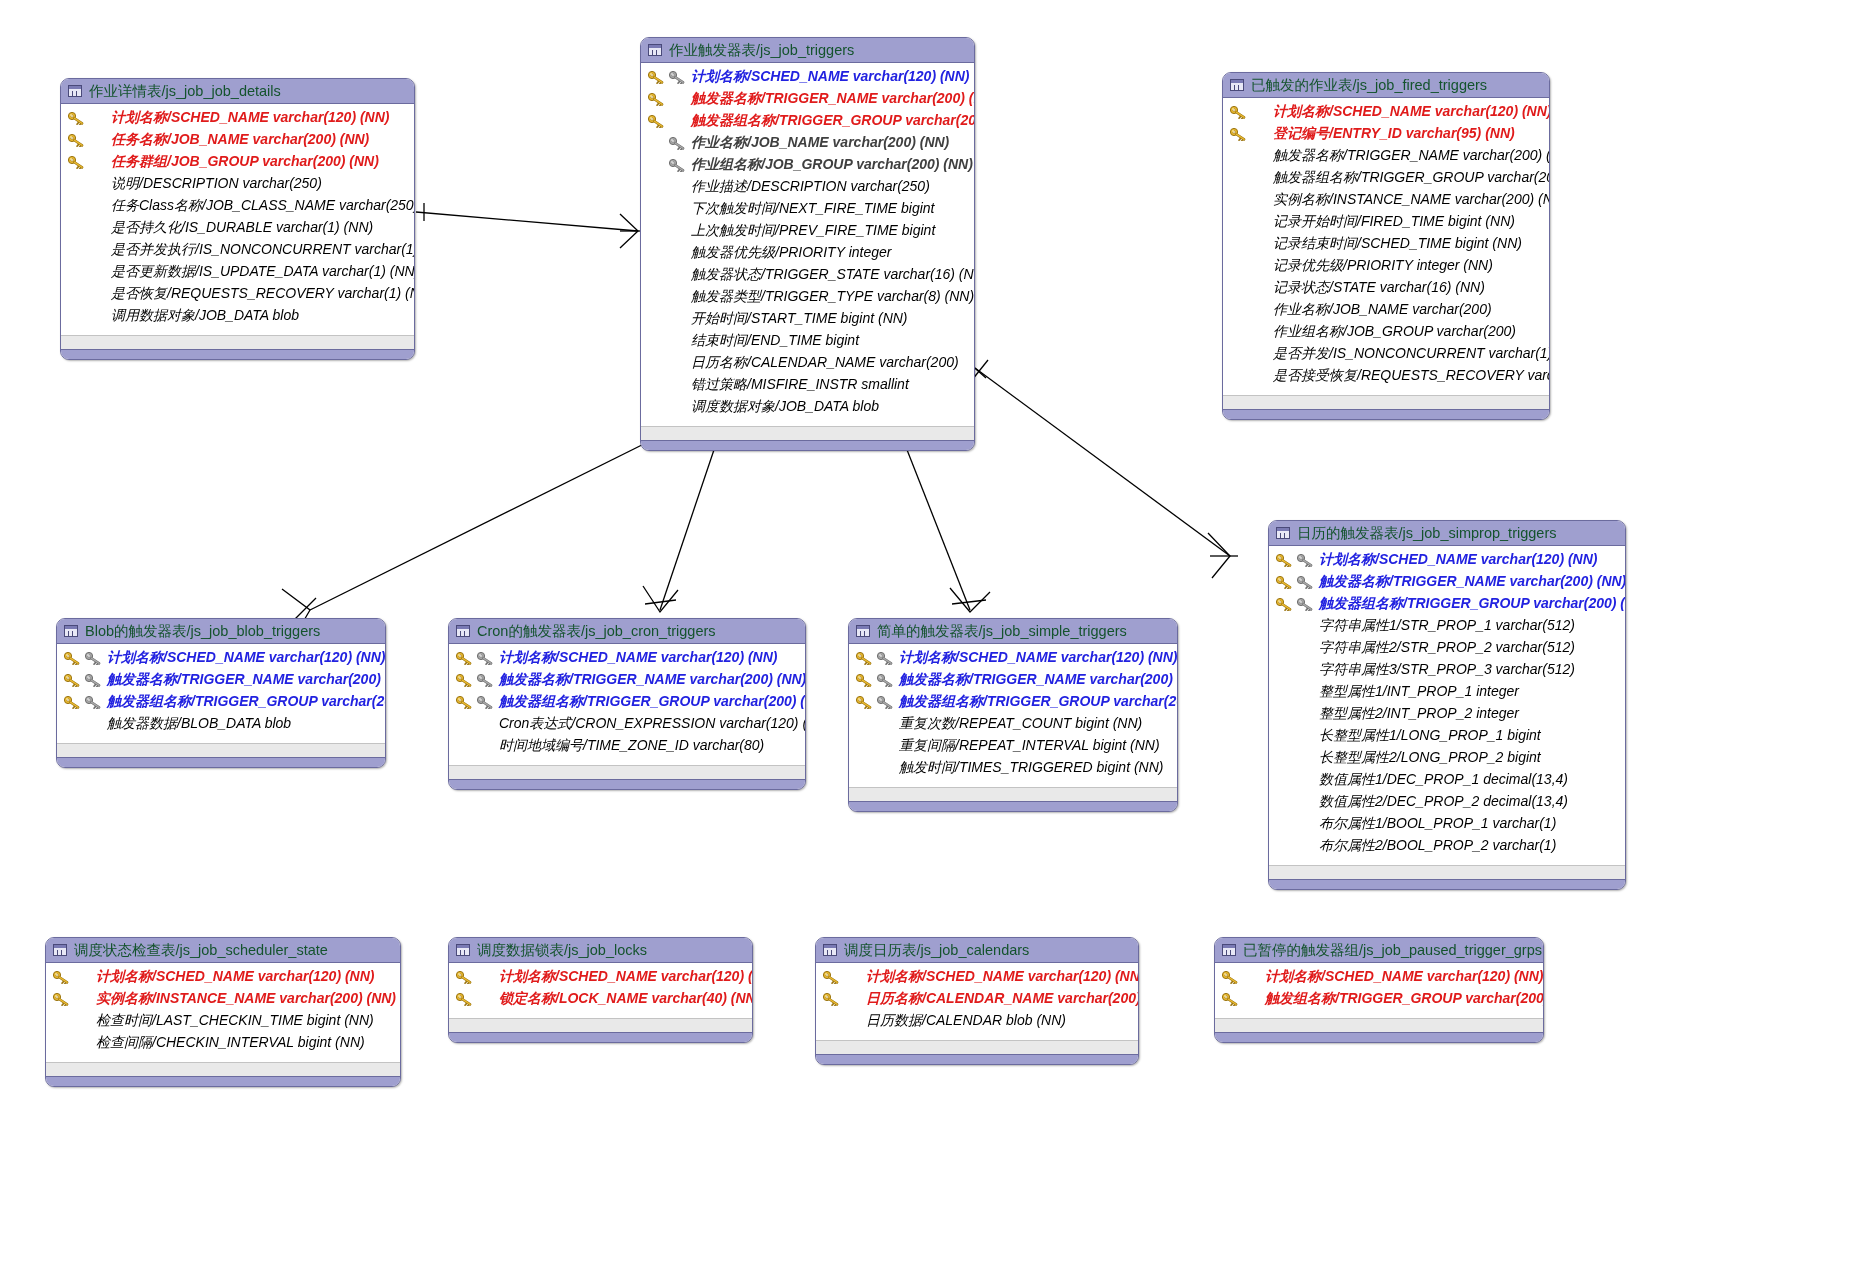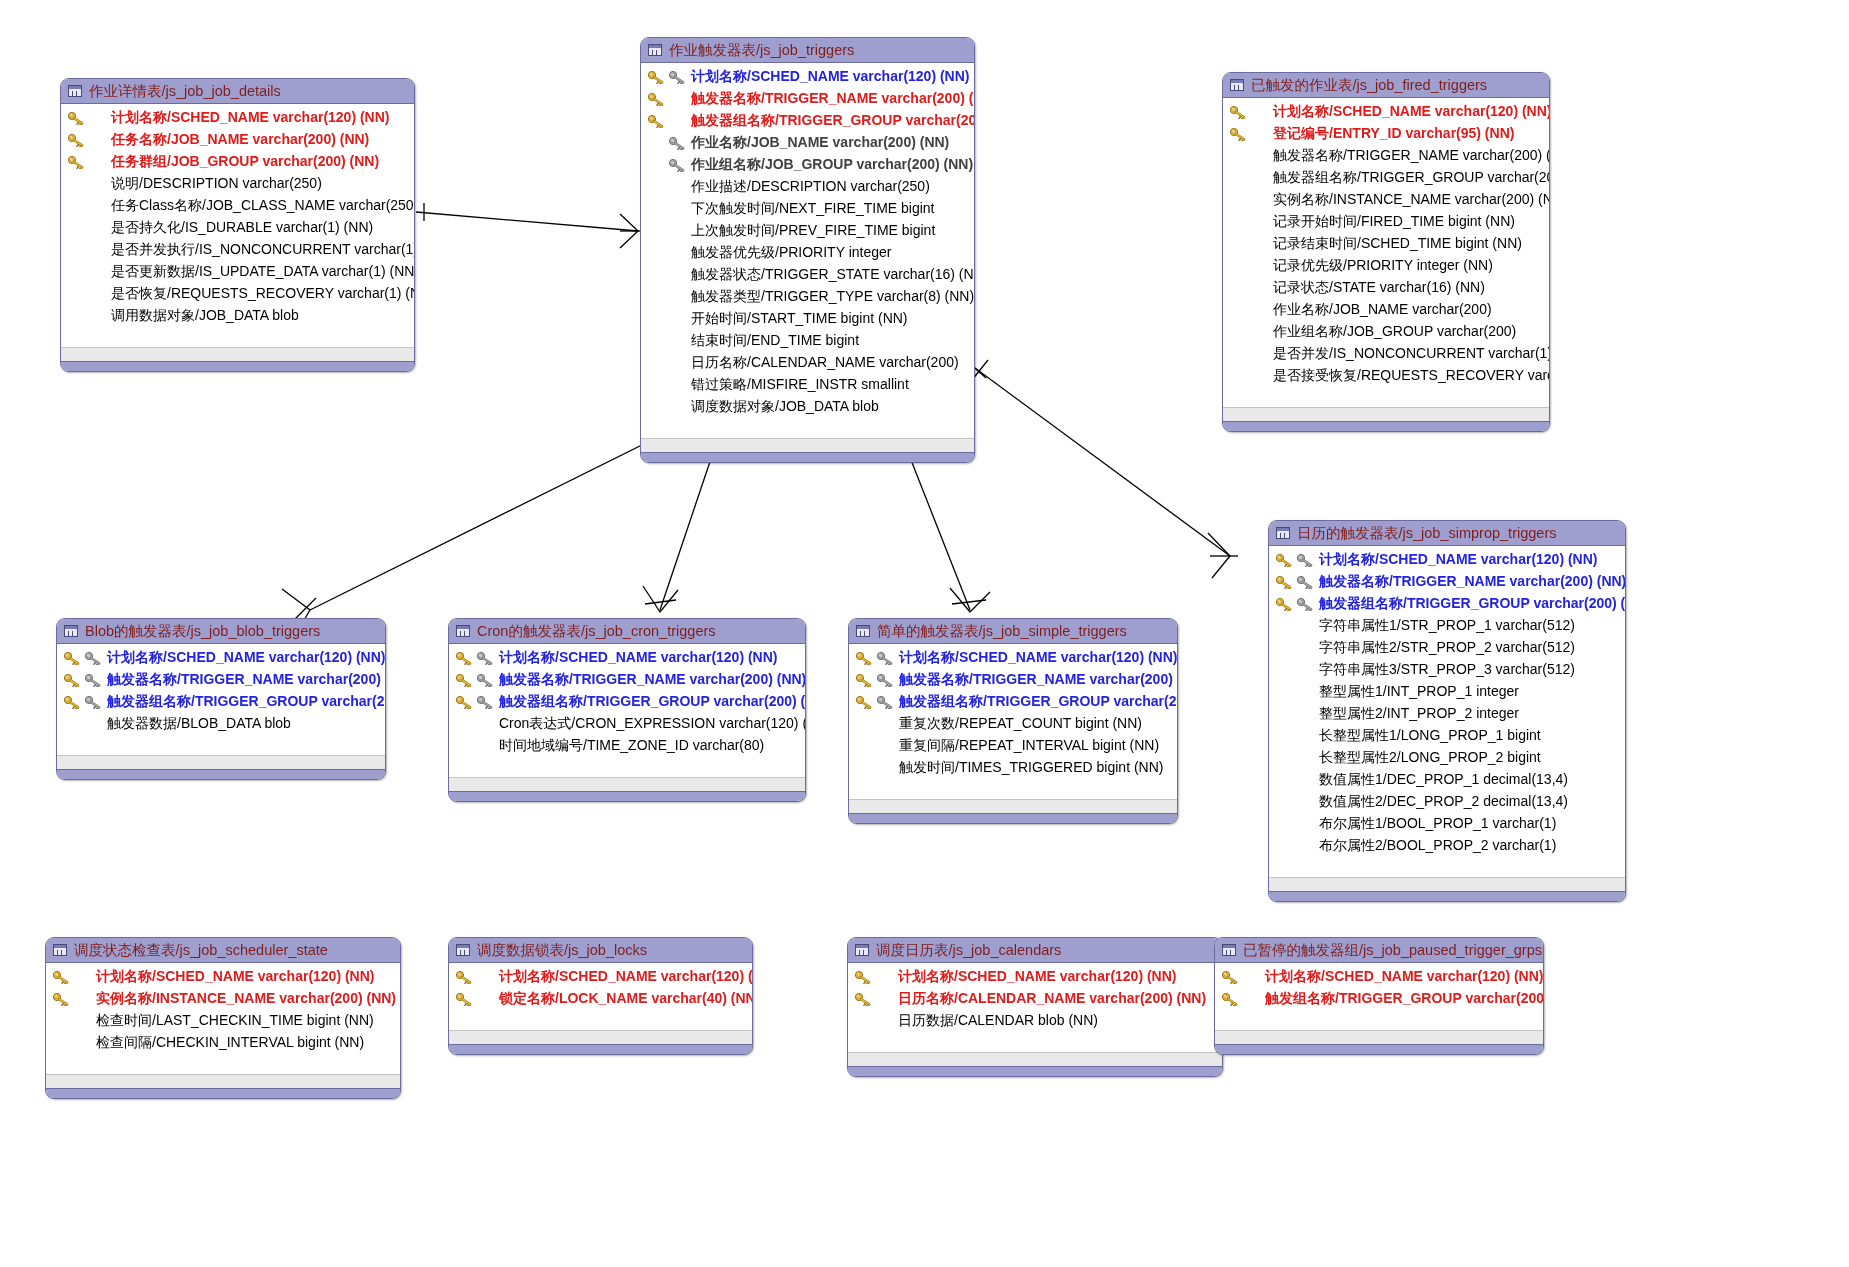--- a/index.html
+++ b/index.html
@@ -31,21 +31,21 @@
     overflow: hidden;
   }
   .ent-title {
     background: #9f9fcf;
     border-bottom: 1px solid #6b6b9e;
     height: 24px;
     display: flex;
     align-items: center;
     padding: 0 7px;
     font-size: 14.5px;
-    color: #7f1d1d;
+    color: #14532d;
     white-space: nowrap;
   }
   .tbl-icon {
     width: 14px; height: 12px;
     margin-right: 7px;
     flex: 0 0 auto;
     position: relative;
     background: #e8e8f6;
     border: 1px solid #4a4a7a;
     box-sizing: border-box;
@@ -58,21 +58,22 @@
   }
   .tbl-icon::after {
     content: "";
     position: absolute; left: 0; right: 0; top: 5px; bottom: 0;
     background:
       linear-gradient(to right, transparent 3px, #4a4a7a 3px, #4a4a7a 4px, transparent 4px),
       linear-gradient(to right, transparent 7px, #4a4a7a 7px, #4a4a7a 8px, transparent 8px);
   }
   .ent-body {
     background: #ffffff;
-    padding: 3px 0 20px 0;
+    padding: 3px 0 8px 0;
+    font-style: italic;
   }
   .attr {
     display: flex;
     align-items: center;
     height: 22px;
     padding: 0 8px 0 6px;
     font-size: 14px;
     white-space: nowrap;
   }
   .keys {
@@ -1062,21 +1063,21 @@
                   <circle cx="4" cy="4" r="1" fill="#f8e08a"></circle>
                 </svg></span>
               <span class="keyspace"></span>
             </span>
             <span class="attr-text c-pk">锁定名称/LOCK_NAME varchar(40) (NN)</span>
           </div>
         </div>
         <div class="ent-foot"></div>
         <div class="ent-foot2"></div>
       </div>
-      <div class="entity" style="left: 815px; top: 937px; width: 376px; margin-left: 32px;">
+      <div class="entity" style="left: 815px; top: 937px; width: 324px;">
         <div class="ent-title">
           <span class="tbl-icon"></span>
           <span>调度日历表/js_job_calendars</span>
         </div>
         <div class="ent-body">
           <div class="attr">
             <span class="keys">
               <span class="keyico"><svg width="19" height="14" viewBox="0 0 19 14" xmlns="http://www.w3.org/2000/svg">
                   <circle cx="5" cy="5" r="3.6" fill="#e8b830" stroke="#9a7410" stroke-width="1"></circle>
                   <circle cx="5" cy="5" r="1.3" fill="#ffffff" stroke="#9a7410" stroke-width="0.6"></circle>

